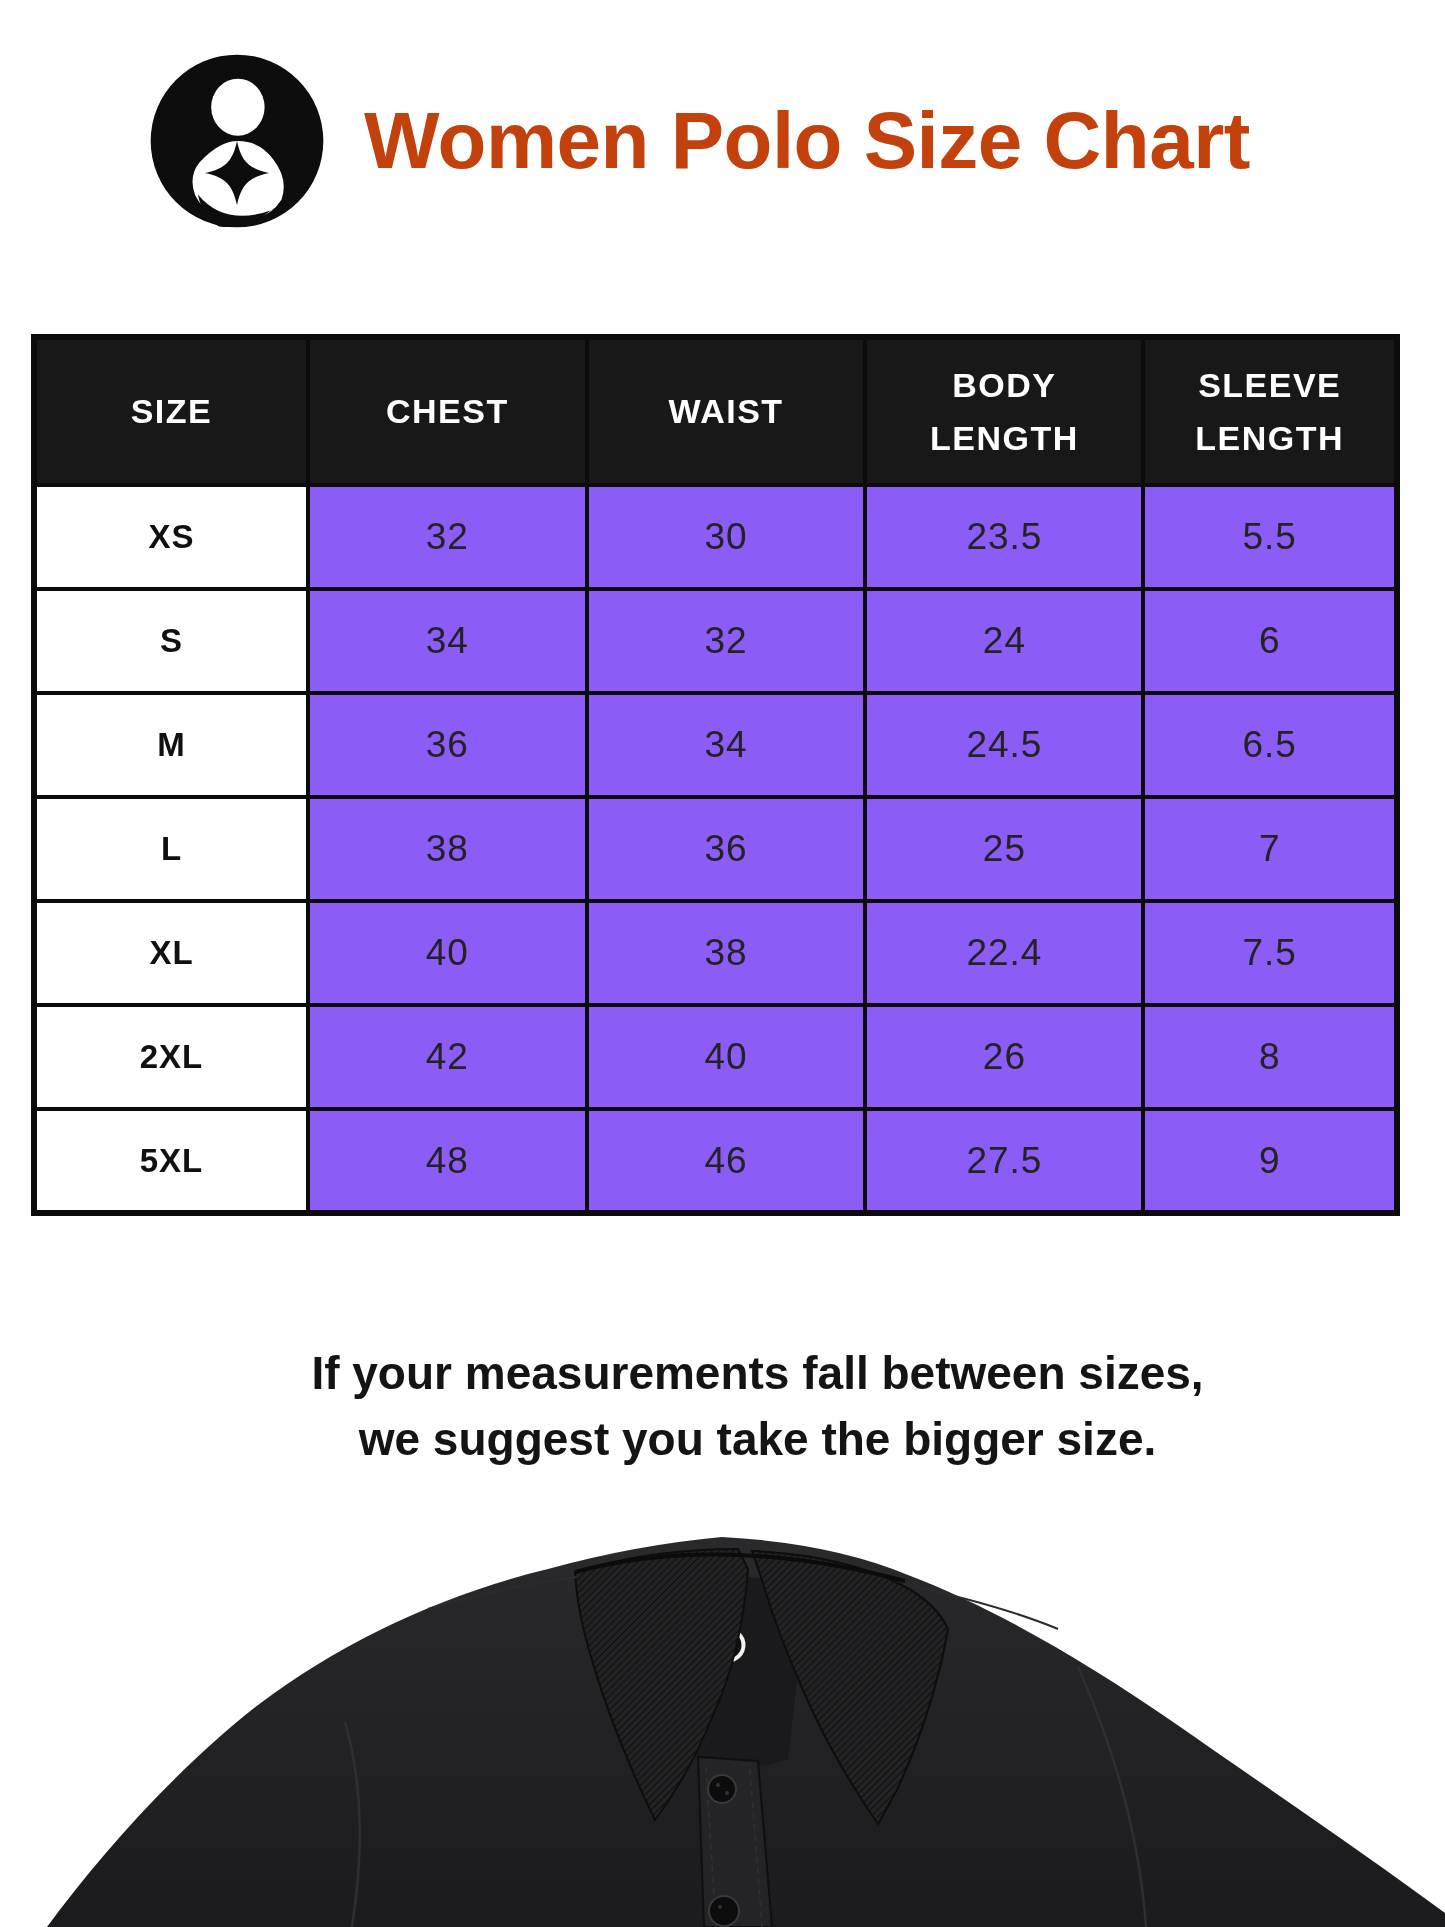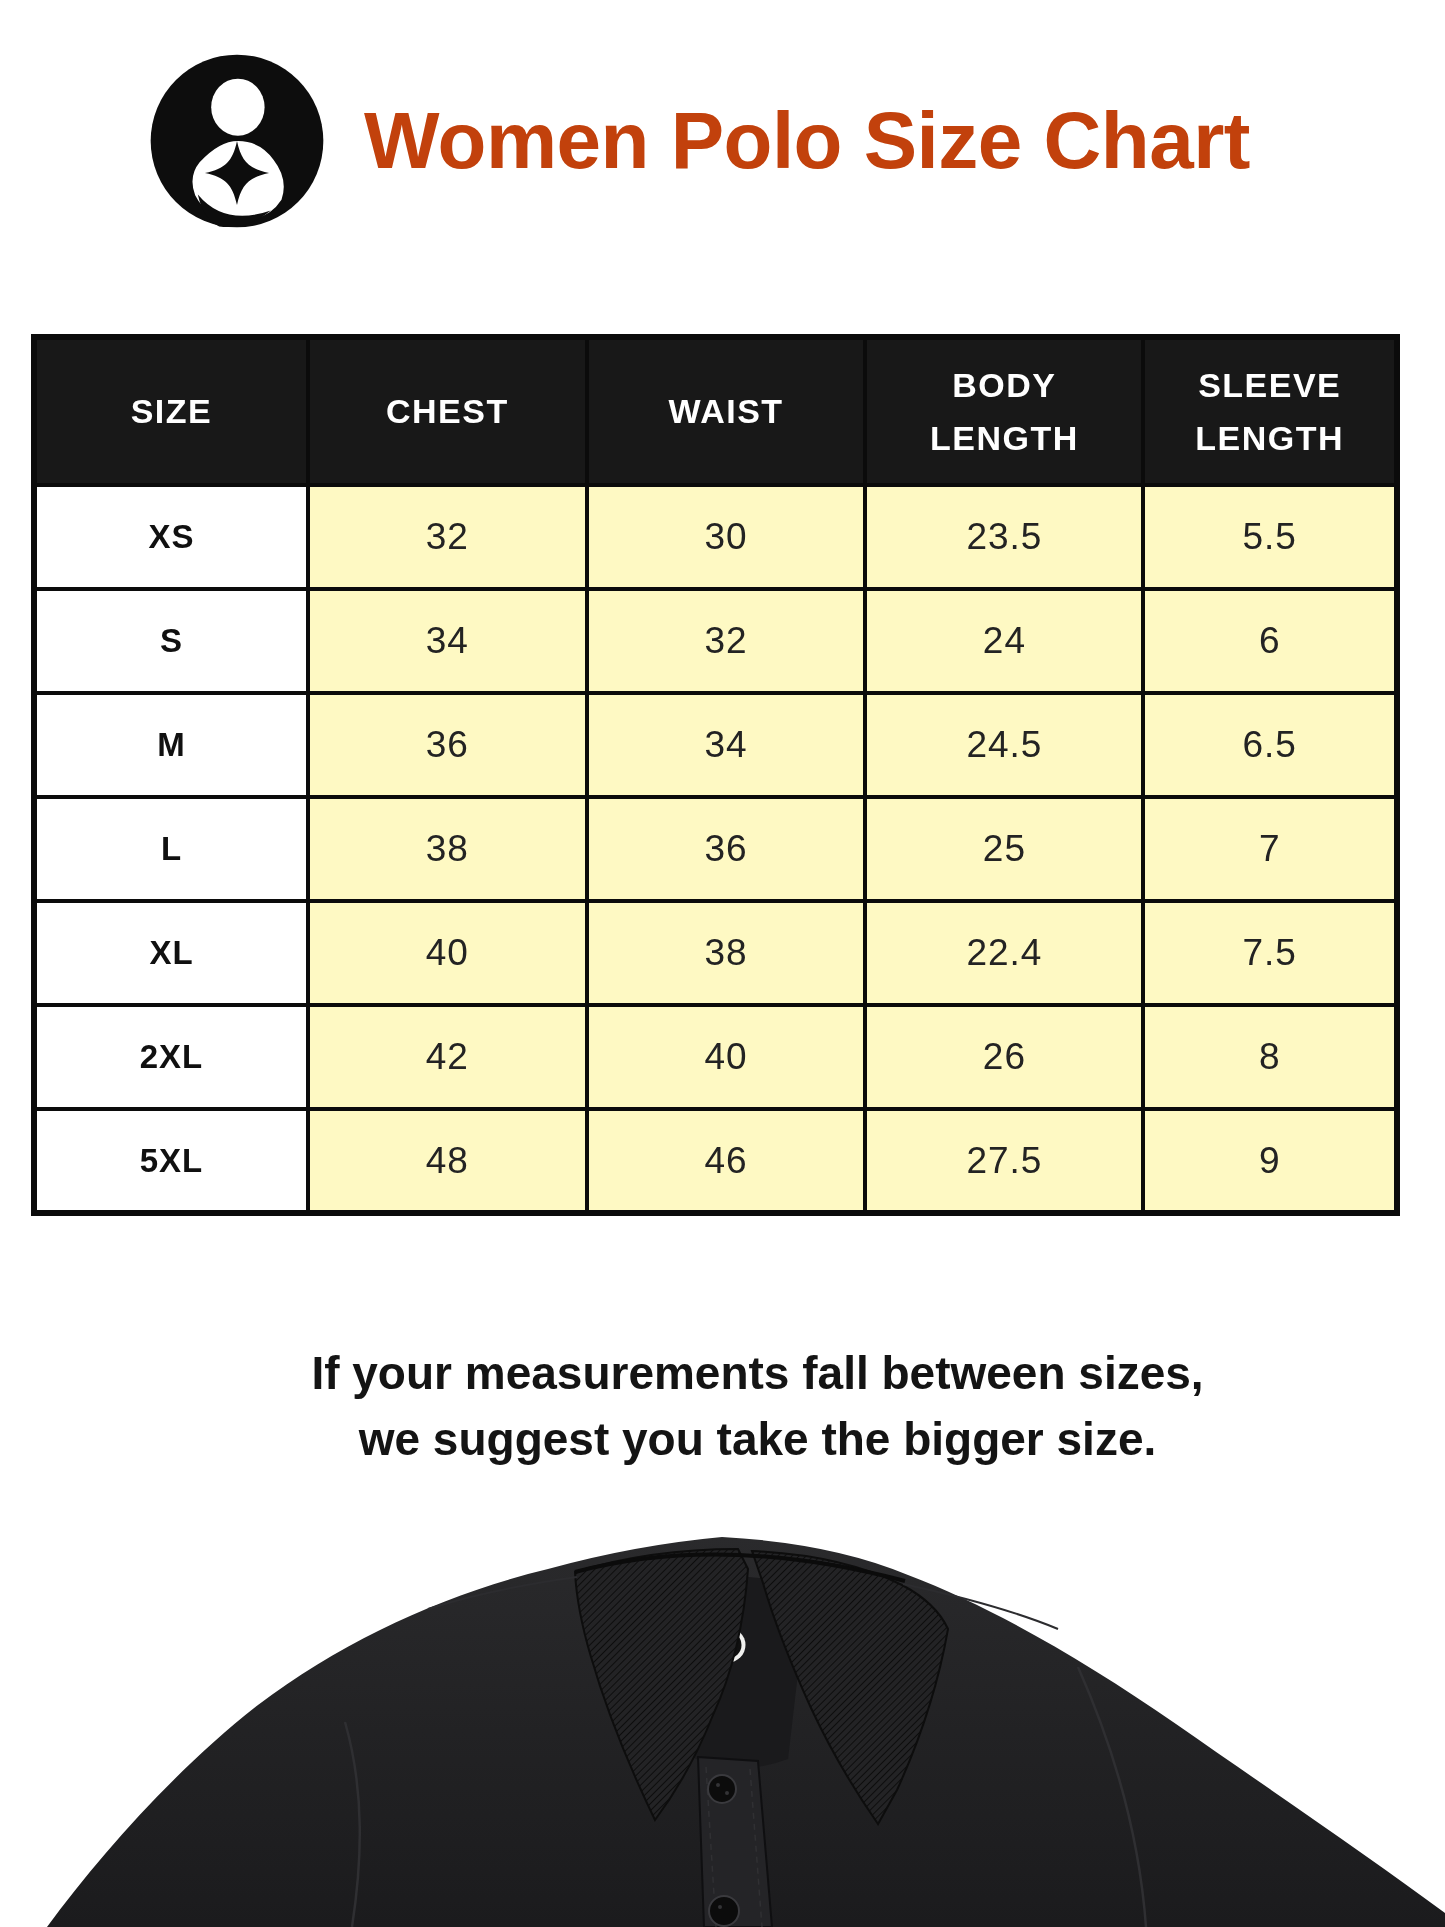--- a/index.html
+++ b/index.html
@@ -34,21 +34,21 @@
     text-align:center;vertical-align:middle;padding:0;
   }
   .size-table thead tr{height:148px;}
   .size-table thead th{
     background:#181818;color:#ffffff;
     font-size:34px;font-weight:700;letter-spacing:1.5px;
   }
   .size-table thead th .th-inner{
     display:inline-block;max-width:200px;line-height:1.55;
   }
-  .size-table tbody tr{height:104px;background:#fef9c3;}
+  .size-table tbody tr{height:104px;background:#8b5cf6;}
   .size-table tbody th.size-cell{
     font-size:33px;font-weight:700;letter-spacing:1px;color:#101010;background:#ffffff;
   }
   .size-table tbody td.value-cell{
     font-size:37px;font-weight:400;letter-spacing:1px;color:#232323;
   }
 
   
   .fit-note{
     position:absolute;left:0;top:1340px;width:100%;

